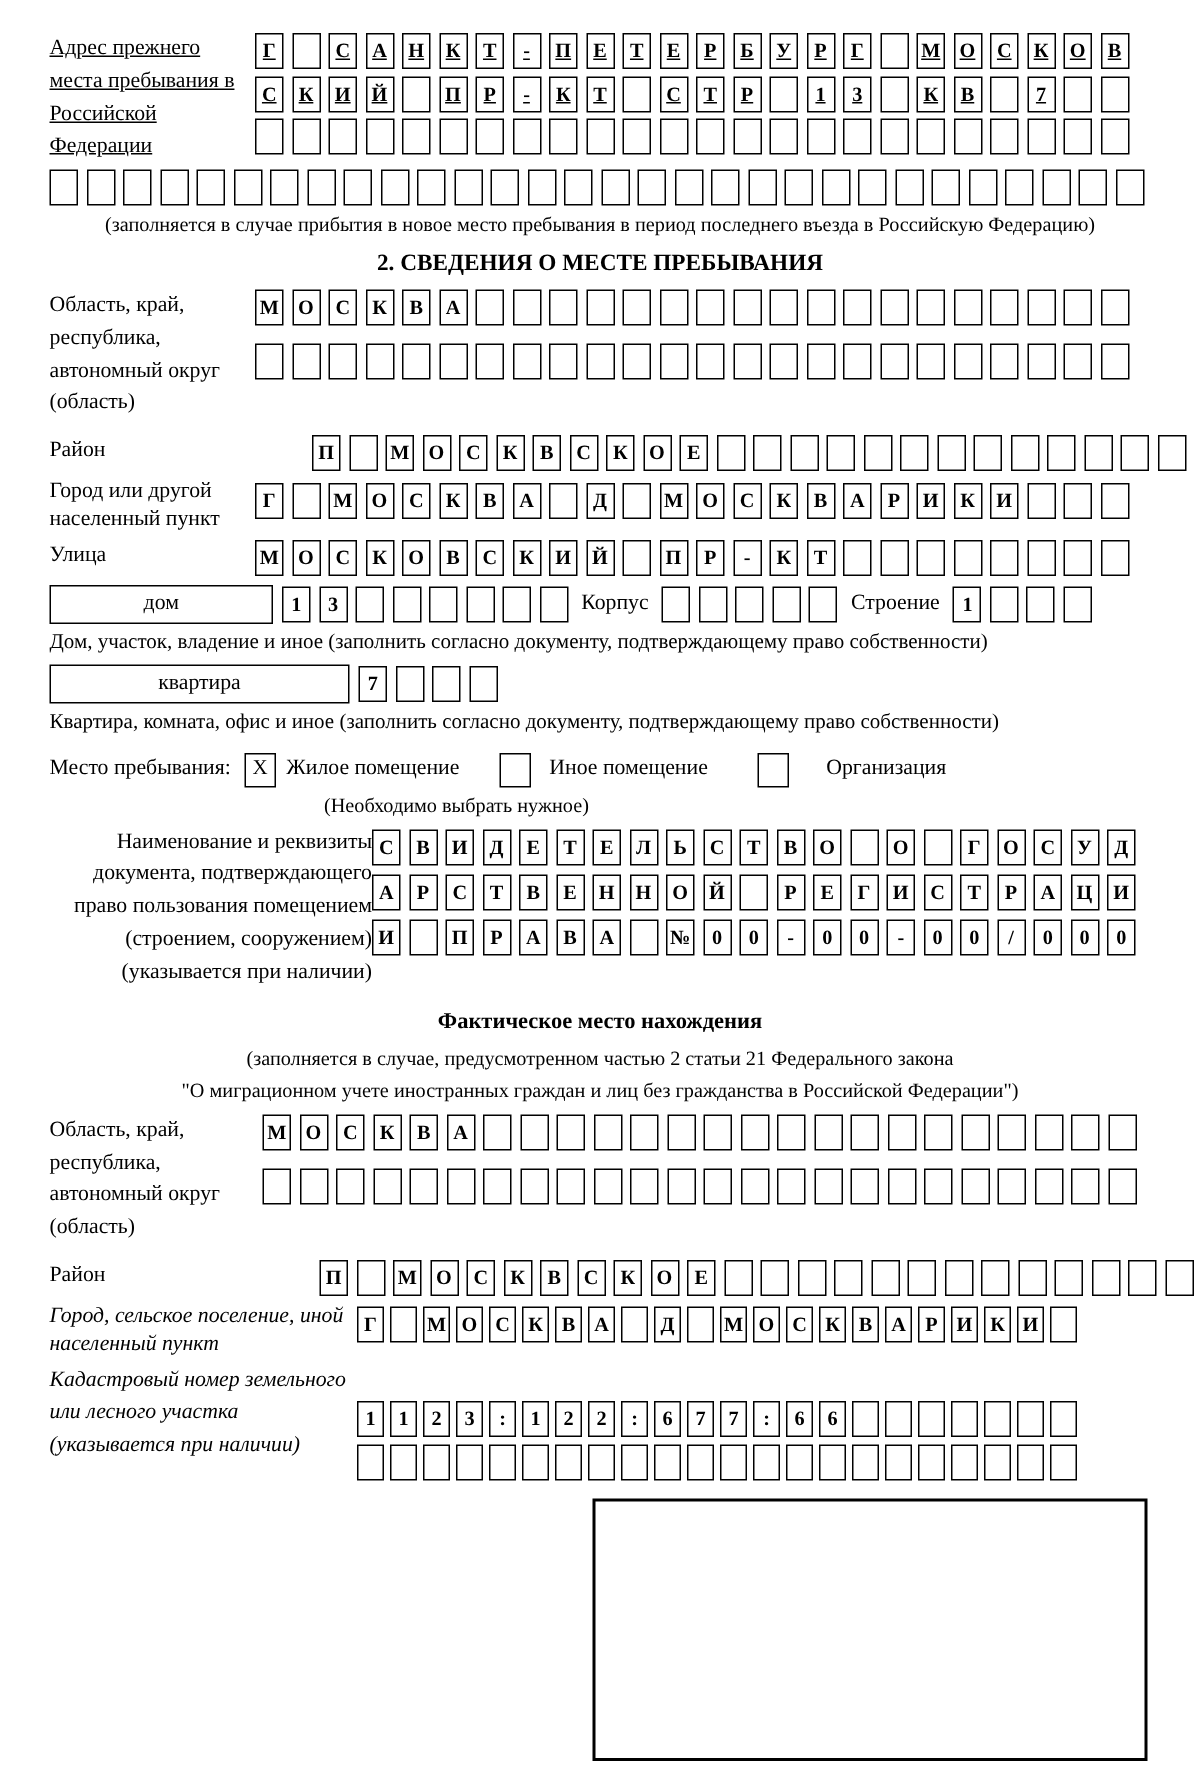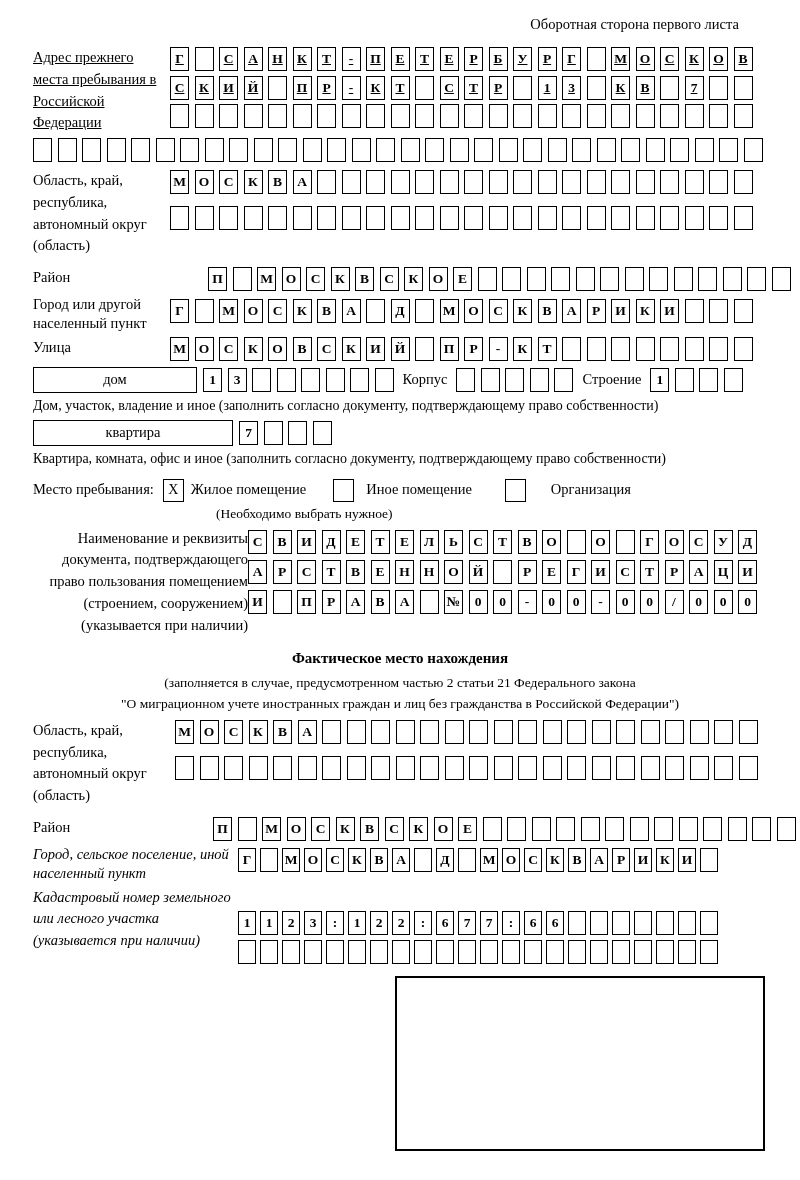--- a/index.html
+++ b/index.html
@@ -31,42 +31,41 @@
   .tight { gap:4px; }
   .tight .cell { width:18px; }
 
   .note { text-align:center; font-size:13.5px; margin-top:5px; }
   .section-title { text-align:center; font-weight:bold; font-size:15.5px; margin-top:9px; }
   .sub-title { text-align:center; font-weight:bold; font-size:15px; margin-top:14px; }
   .sub-note { text-align:center; font-size:13.5px; margin-top:6px; line-height:1.5; }
 
   .wide-box { border:1.5px solid #000; height:26px; display:flex; align-items:center;
               justify-content:center; font-size:14.5px; flex:none; }
-  .dom-box { width:164px;text-align:center; }
+  .dom-box { width:149px;text-align:center; }
   .kv-box { width:200px; }
   .house-row { display:flex; align-items:center; gap:6px; margin-top:6px; }
   .inline-label { font-size:14.5px; margin:0 3px; }
 
   .stay-row { display:flex; align-items:center; margin-top:12px; }
   .checkbox { width:21px; height:23px; border:1.6px solid #000; display:flex; flex:none;
               align-items:center; justify-content:center; font-size:14px; }
   .stay-note { text-align:left; padding-left:183px; font-size:13.5px; margin-top:4px; }
 
   .stamp-wrap { margin-left:329px; width:405px; margin-top:12px; }
   .stamp-box { width:370px; height:175px; border:2px solid #000; margin-left:33px; }
 
   .mt4 { margin-top:4px; } .mt6 { margin-top:6px; } .mt8 { margin-top:8px; }
   .mt10 { margin-top:10px;gap:38px; } .mt14 { margin-top:14px;text-decoration:underline; }
 </style>
 </head>
 <body>
 
 <div class="page">
 
-  <div class="header-note">Оборотная сторона первого листа</div>
 
   <div class="form-row mt14">
     <div class="label w137">Адрес прежнего места пребывания в Российской Федерации</div>
     <div class="stack">
       <div class="cells">
           <span class="cell">Г</span>
           <span class="cell"></span>
           <span class="cell">С</span>
           <span class="cell">А</span>
           <span class="cell">Н</span>
@@ -169,21 +168,23 @@
       <span class="cell"></span>
       <span class="cell"></span>
       <span class="cell"></span>
       <span class="cell"></span>
       <span class="cell"></span>
       <span class="cell"></span>
       <span class="cell"></span>
       <span class="cell"></span>
       <span class="cell"></span>
     </div>
-
+  <div class="note">(заполняется в случае прибытия в новое место пребывания в период последнего въезда в Российскую Федерацию)</div>
+
+  <div class="section-title">2. СВЕДЕНИЯ О МЕСТЕ ПРЕБЫВАНИЯ</div>
 
   <div class="form-row mt8">
     <div class="label w137">Область, край, республика, автономный округ (область)</div>
     <div class="stack" style="gap:12px;">
       <div class="cells">
           <span class="cell">М</span>
           <span class="cell">О</span>
           <span class="cell">С</span>
           <span class="cell">К</span>
           <span class="cell">В</span>

